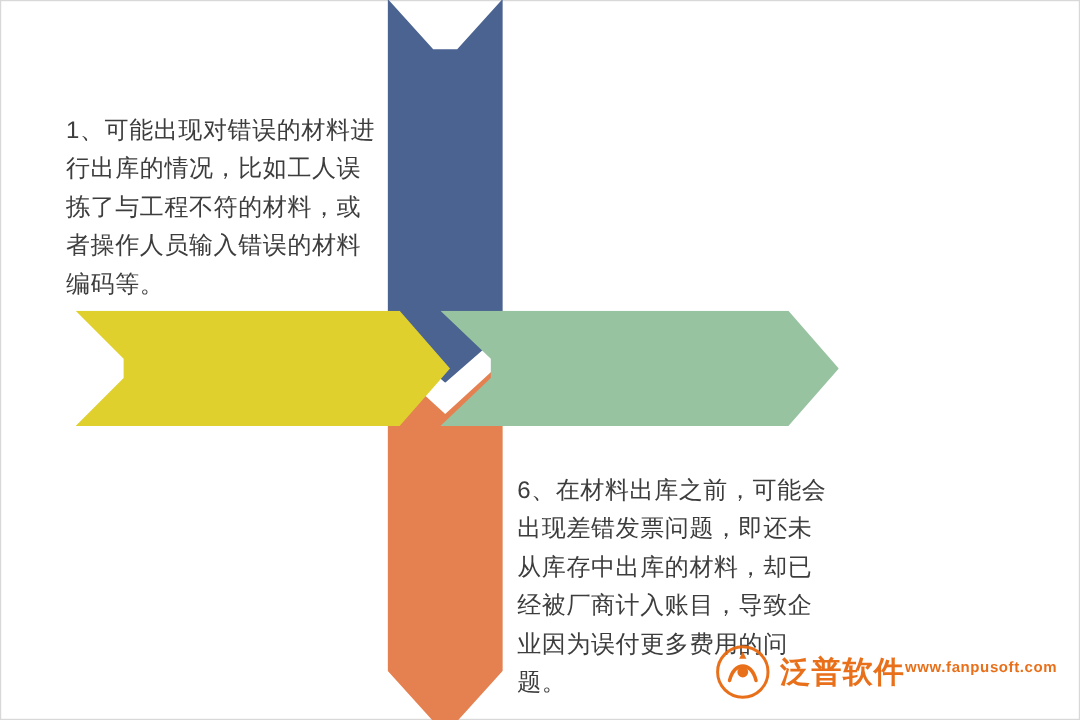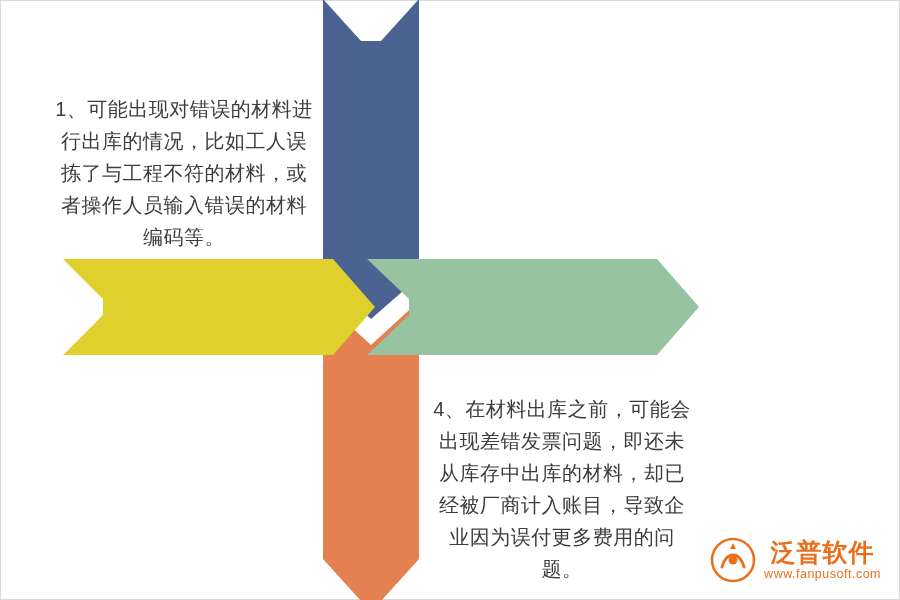--- a/index.html
+++ b/index.html
@@ -13,21 +13,20 @@
     font-family: "Liberation Sans", sans-serif;
     overflow: hidden;
   }
   #canvas {
     position: relative;
     width: 900px;
     height: 600px;
     border: 1px solid #d8d8d8;
     box-sizing: border-box;
     background: #ffffff;
-    text-align: center;
   }
 
   
   .arrow {
     position: absolute;
   }
 
   
   .arrow-down {
     left: 322px;
@@ -103,34 +102,35 @@
     gap: 8px;
     opacity: 0.95;
   }
   #logo .logo-mark {
     width: 46px;
     height: 46px;
     position: relative;
   }
   #logo .logo-text {
     display: flex;
-    flex-direction: column;
+    flex-direction: row;
     line-height: 1.05;
   }
   #logo .logo-title {
     font-size: 25px;
     font-weight: bold;
     color: #e8690f;
     letter-spacing: 1px;
   }
   #logo .logo-url {
     font-size: 12.5px;
     color: #e8690f;
     letter-spacing: 0.5px;
     margin-top: 3px;
+    font-weight: bold;
   }
 </style>
 </head>
 <body>
 
 <div id="canvas">
 
   <div class="arrow arrow-down">
     <svg viewBox="0 0 96 320" preserveAspectRatio="none" aria-hidden="true">
       <polygon points="0,0 38,42 58,42 96,0 96,278 48,320 0,278" fill="#4a6391"></polygon>
@@ -152,21 +152,21 @@
   <div class="arrow arrow-right-2">
     <svg viewBox="0 0 332 96" preserveAspectRatio="none" aria-hidden="true">
       <polygon points="0,0 290,0 332,48 290,96 0,96 42,56 42,40" fill="#98c3a1"></polygon>
     </svg>
   </div>
 
   <div class="textblock tb-1">1、可能出现对错误的材料进行出库的情况，比如工人误拣了与工程不符的材料，或者操作人员输入错误的材料编码等。</div>
 
 
 
-  <div class="textblock tb-4">4、在材料出库之前，可能会出现差错发票问题，即还未从库存中出库的材料，却已经被厂商计入账目，导致企业因为误付更多费用的问题。</div>
+  <div class="textblock tb-4">6、在材料出库之前，可能会出现差错发票问题，即还未从库存中出库的材料，却已经被厂商计入账目，导致企业因为误付更多费用的问题。</div>
 
   <div id="logo">
     <div class="logo-mark">
       <svg viewBox="0 0 46 46" aria-hidden="true">
         <circle cx="23" cy="23" r="21" fill="none" stroke="#e8690f" stroke-width="2.5"></circle>
         <path d="M12 30 C16 14, 30 14, 34 30" fill="none" stroke="#e8690f" stroke-width="3" stroke-linecap="round"></path>
         <circle cx="23" cy="23" r="4.5" fill="#e8690f"></circle>
         <path d="M23 6 L26 12 L20 12 Z" fill="#e8690f"></path>
       </svg>
     </div>

